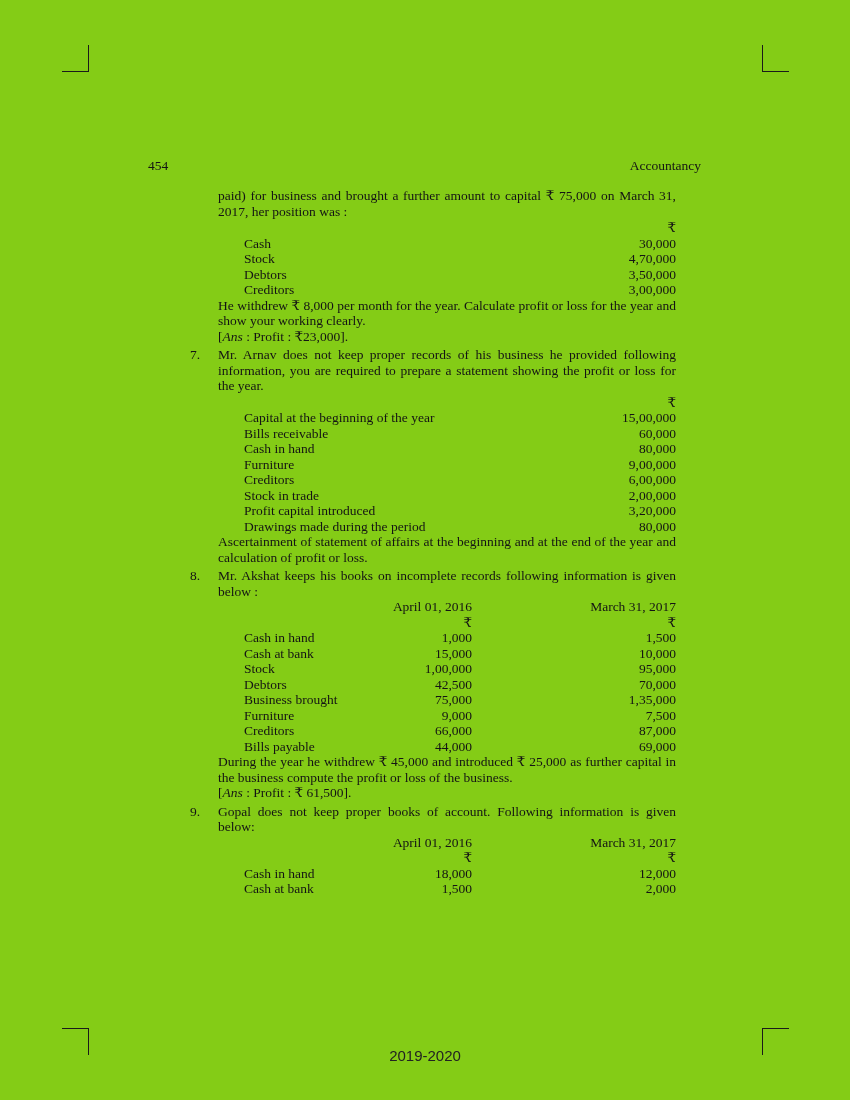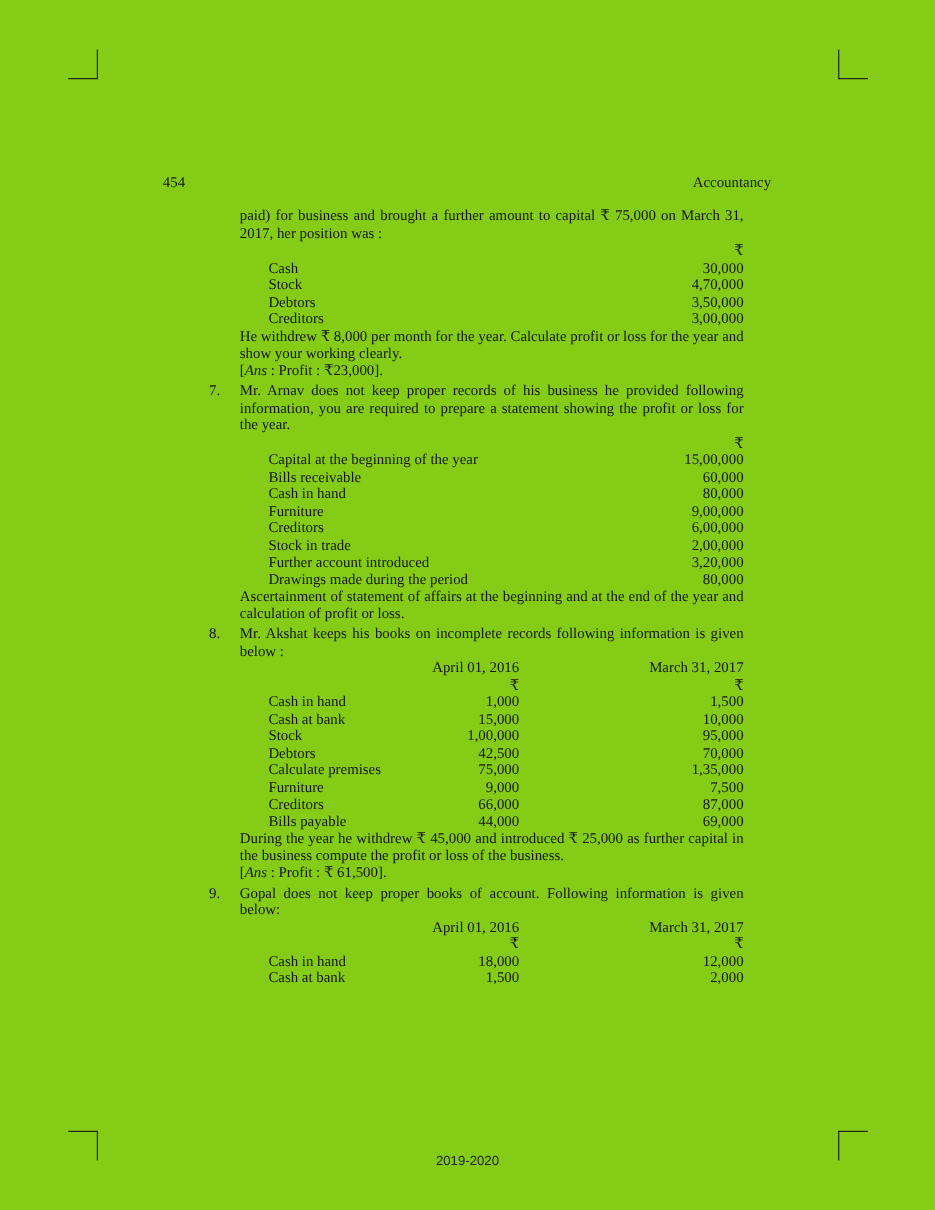--- a/index.html
+++ b/index.html
@@ -28,21 +28,21 @@
   .num  { position:absolute; left:-28px; top:0; }
   .cur-row { text-align:right; margin-top:1px; }
   .trow { display:flex;justify-content:center; }
   .trow .lbl { flex:1; padding-left:26px; }
   .trow .v   { width:176px; text-align:right; }
   .trow .v1  { width:120px; text-align:right; }
   .trow .v2  { width:176px; text-align:right;padding-left:28px; }
   .ans i { font-style:italic; }
   .footer {
     position:absolute; top:1048px; left:0; width:850px; text-align:center;
-    font-family:"Liberation Sans","DejaVu Sans",sans-serif; font-size:12px; color:#222;
+    font-family:"Liberation Sans","DejaVu Sans",sans-serif; font-size:15px; color:#222;
   }
 </style>
 </head>
 <body>
 
 <div class="page">
 
   <div class="crop tl"></div>
   <div class="crop tr"></div>
   <div class="crop bl"></div>
@@ -102,21 +102,21 @@
     </div>
     <div class="trow">
       <span class="lbl">Creditors</span>
       <span class="v">6,00,000</span>
     </div>
     <div class="trow">
       <span class="lbl">Stock in trade</span>
       <span class="v">2,00,000</span>
     </div>
     <div class="trow">
-      <span class="lbl">Further account introduced</span>
+      <span class="lbl">Profit capital introduced</span>
       <span class="v">3,20,000</span>
     </div>
     <div class="trow">
       <span class="lbl">Drawings made during the period</span>
       <span class="v">80,000</span>
     </div>
 
     <div class="para">Ascertainment of statement of affairs at the beginning and at the end of the year and calculation of profit or loss.</div>
 
     <div class="item">
@@ -149,21 +149,21 @@
       <span class="lbl">Stock</span>
       <span class="v1">1,00,000</span>
       <span class="v2">95,000</span>
     </div>
     <div class="trow">
       <span class="lbl">Debtors</span>
       <span class="v1">42,500</span>
       <span class="v2">70,000</span>
     </div>
     <div class="trow">
-      <span class="lbl">Calculate premises</span>
+      <span class="lbl">Business brought</span>
       <span class="v1">75,000</span>
       <span class="v2">1,35,000</span>
     </div>
     <div class="trow">
       <span class="lbl">Furniture</span>
       <span class="v1">9,000</span>
       <span class="v2">7,500</span>
     </div>
     <div class="trow">
       <span class="lbl">Creditors</span>

